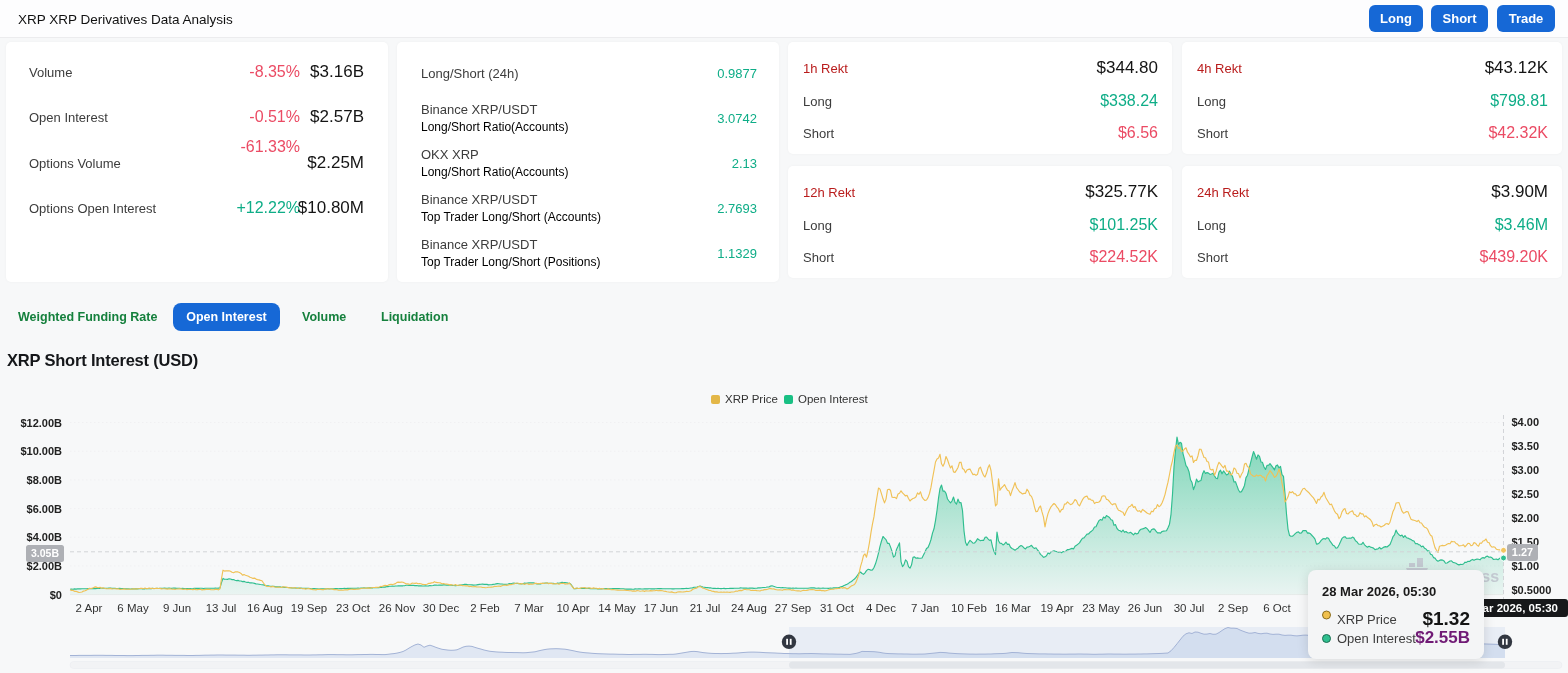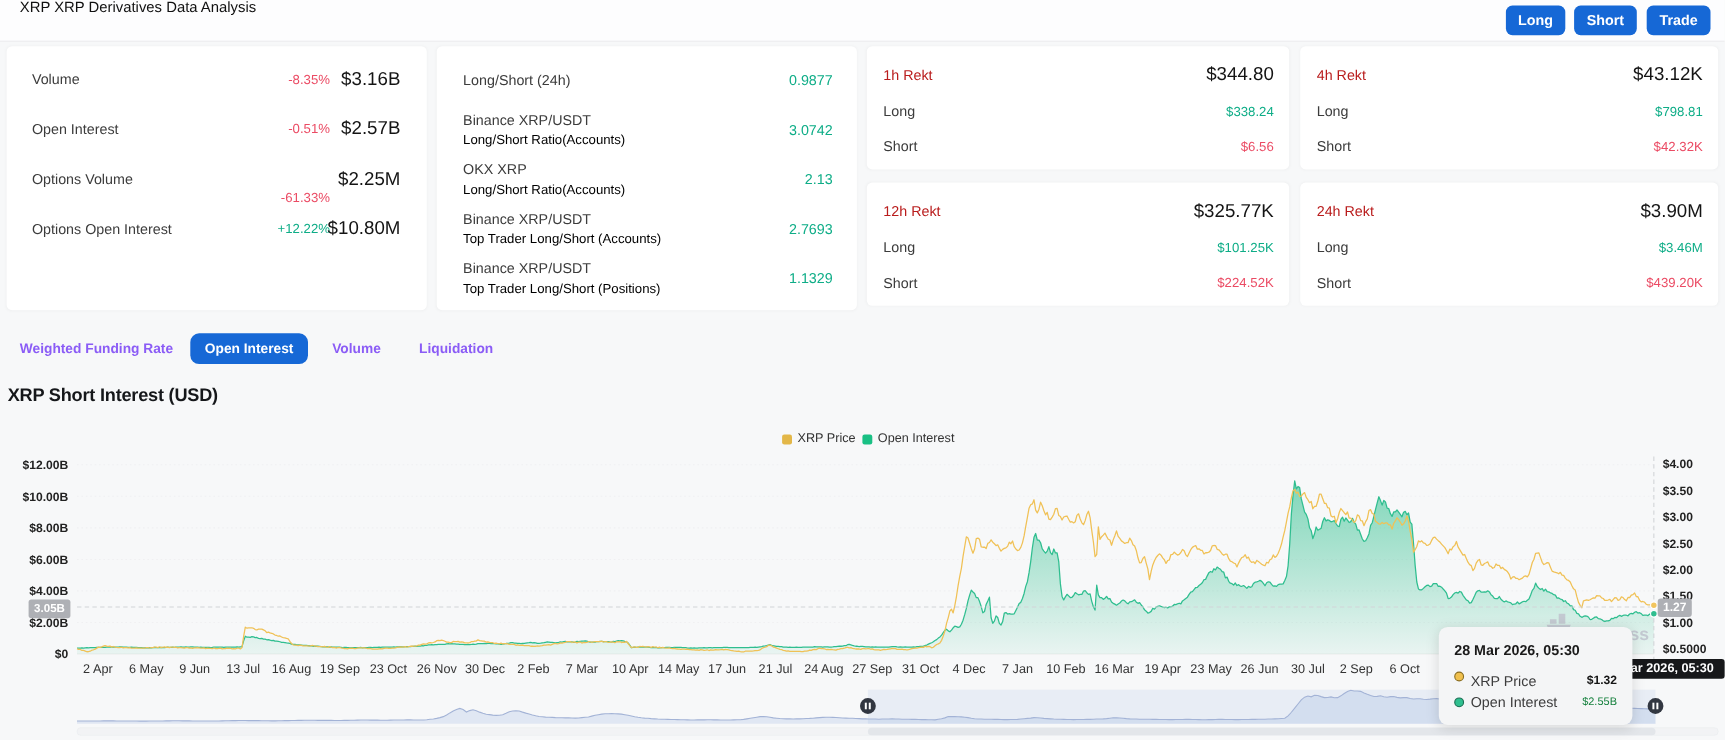--- a/index.html
+++ b/index.html
@@ -1,46 +1,46 @@
 <!DOCTYPE html>
 <html><head><meta charset="utf-8"><style>
 *{margin:0;padding:0;box-sizing:border-box}
 body{width:1568px;height:673px;background:#f7f8f9;font-family:"Liberation Sans",sans-serif;
 position:relative;overflow:hidden}
 .lbl{position:absolute;font-size:13px;color:#3c3c3c;transform:translateY(-50%);white-space:nowrap}
 .lbl.dk{color:#b91c1c}
 .sub{position:absolute;font-size:12px;color:#000000;transform:translateY(-50%);white-space:nowrap}
-.pct{position:absolute;font-size:12px;font-weight:500;transform:translateY(-50%)}
+.pct{position:absolute;font-size:16px;font-weight:500;transform:translateY(-50%)}
 .red{color:#eb4b64} .grn{color:#0ead87}
 .val{position:absolute;font-size:17px;font-weight:400;color:#141414;transform:translateY(-50%)}
 .gval{position:absolute;font-size:13px;font-weight:500;color:#0ead87;transform:translateY(-50%)}
 .btn{position:absolute;top:5px;height:27px;background:#1668d6;color:#fff;font-weight:700;
 font-size:13px;border-radius:6px;text-align:center;line-height:27px}
-.tab{position:absolute;top:316.5px;transform:translateY(-50%);font-size:12.5px;font-weight:700;color:#8b5cf6;white-space:nowrap}
+.tab{position:absolute;top:316.5px;transform:translateY(-50%);font-size:12.5px;font-weight:700;color:#15803d;white-space:nowrap}
 .yl{font:700 11px "Liberation Sans",sans-serif;fill:#222}
 .xl{font:500 11.5px "Liberation Sans",sans-serif;fill:#333}
 .grid{stroke:#f0f0f2;stroke-width:1;stroke-dasharray:1.5,2.5}
 .dash{stroke:#d2d4d8;stroke-width:1;stroke-dasharray:4,3}
 </style></head><body>
 
 <div style="position:absolute;left:0;top:0;width:1568px;height:38px;background:#fdfdfe;border-bottom:1px solid #ececee"></div>
-<div style="position:absolute;left:18px;top:6px;transform:translateY(-50%);font-size:13.5px;font-weight:500;color:#111">XRP XRP Derivatives Data Analysis</div>
+<div style="position:absolute;left:18px;top:19px;transform:translateY(-50%);font-size:13.5px;font-weight:500;color:#111">XRP XRP Derivatives Data Analysis</div>
 <div class="btn" style="left:1369px;width:54px">Long</div>
 <div class="btn" style="left:1431px;width:57px">Short</div>
 <div class="btn" style="left:1497px;width:58px">Trade</div>
 
 <div style="position:absolute;left:6px;top:42px;width:382px;height:240px;background:#fff;border-radius:5px;box-shadow:0 0 3px rgba(0,0,0,0.04)">
     <div class="lbl" style="top:30.0px;left:23px">Volume</div>
     <div class="pct red" style="top:30.0px;right:88px">-8.35%</div>
     <div class="val" style="top:30.0px;right:24px">$3.16B</div>
     <div class="lbl" style="top:75.3px;left:23px">Open Interest</div>
     <div class="pct red" style="top:75.3px;right:88px">-0.51%</div>
     <div class="val" style="top:75.3px;right:24px">$2.57B</div>
     <div class="lbl" style="top:120.6px;left:23px">Options Volume</div>
-    <div class="pct red" style="top:138px;right:88px">-61.33%</div>
+    <div class="pct red" style="top:105px;right:88px">-61.33%</div>
     <div class="val" style="top:120.6px;right:24px">$2.25M</div>
     <div class="lbl" style="top:165.89999999999998px;left:23px">Options Open Interest</div>
     <div class="pct grn" style="top:165.89999999999998px;right:88px">+12.22%</div>
     <div class="val" style="top:165.89999999999998px;right:24px">$10.80M</div>
   </div>
 <div style="position:absolute;left:397px;top:42px;width:382px;height:240px;background:#fff;border-radius:5px;box-shadow:0 0 3px rgba(0,0,0,0.04)">
     <div class="lbl" style="top:30.5px;left:24px">Long/Short (24h)</div>
     <div class="gval" style="top:30.5px;right:22px">0.9877</div>
     <div class="lbl" style="top:67.0px;left:24px">Binance XRP/USDT</div>
     <div class="sub" style="top:85.0px;left:24px">Long/Short Ratio(Accounts)</div>
@@ -187,17 +187,17 @@
 
 <div style="position:absolute;left:26px;top:545px;width:38px;height:17px;background:#aeb0b5;line-height:17px!important;border-radius:2.5px;color:#fff;font-size:10.5px;font-weight:600;text-align:center;line-height:16px">3.05B</div>
 <div style="position:absolute;left:1507px;top:544px;width:31px;height:17px;background:#aeb0b5;border-radius:3px;color:#fff;font-size:11px;font-weight:600;text-align:center;line-height:17px">1.27</div>
 
 <div style="position:absolute;left:1447px;top:599px;height:18px;background:#17181a;line-height:18px!important;border-radius:3px;color:#fff;font-size:11.5px;font-weight:600;line-height:17px;padding:0 10px;white-space:nowrap">28 Mar 2026, 05:30</div>
 
 <div style="position:absolute;left:1308px;top:570px;width:176px;height:89px;background:#f4f5f6;border-radius:8px;box-shadow:0 2px 12px rgba(0,0,0,0.13)">
 <div style="position:absolute;left:14px;top:21px;transform:translateY(-50%);font-size:13px;font-weight:700;color:#1a1a1a;white-space:nowrap">28 Mar 2026, 05:30</div>
 <div style="position:absolute;left:14px;top:49px;transform:translateY(-50%);width:9px;height:9px;margin-top:-4.5px;border-radius:50%;background:#f0c04d;border:1.5px solid #8a6d1f;top:49px"></div>
 <div style="position:absolute;left:29px;top:49px;transform:translateY(-50%);font-size:13px;color:#3d3d3d">XRP Price</div>
-<div style="position:absolute;right:14px;top:49px;transform:translateY(-50%);font-size:11px;font-weight:700;color:#141414">$1.32</div>
+<div style="position:absolute;right:14px;top:49px;transform:translateY(-50%);font-size:19px;font-weight:700;color:#141414">$1.32</div>
 <div style="position:absolute;left:14px;top:68px;width:9px;height:9px;margin-top:-4.5px;border-radius:50%;background:#2fbf8f;border:1.5px solid #1a6e52"></div>
 <div style="position:absolute;left:29px;top:68px;transform:translateY(-50%);font-size:13px;color:#3d3d3d">Open Interest</div>
-<div style="position:absolute;right:14px;top:68px;transform:translateY(-50%);font-size:10px;font-weight:400;color:#15803d">$2.55B</div>
+<div style="position:absolute;right:14px;top:68px;transform:translateY(-50%);font-size:17px;font-weight:700;color:#701a75">$2.55B</div>
 </div>
 
 </body></html>

